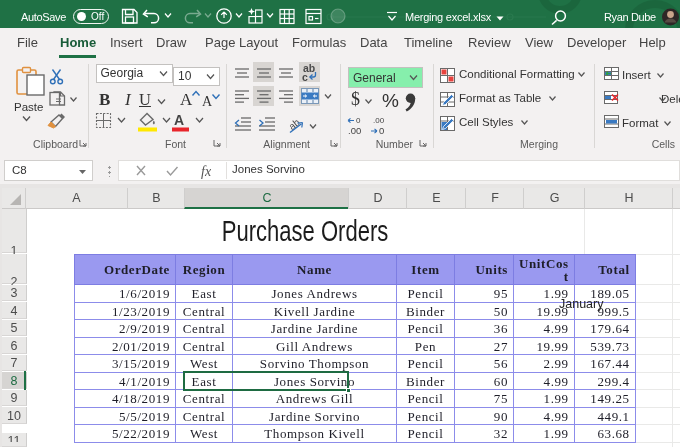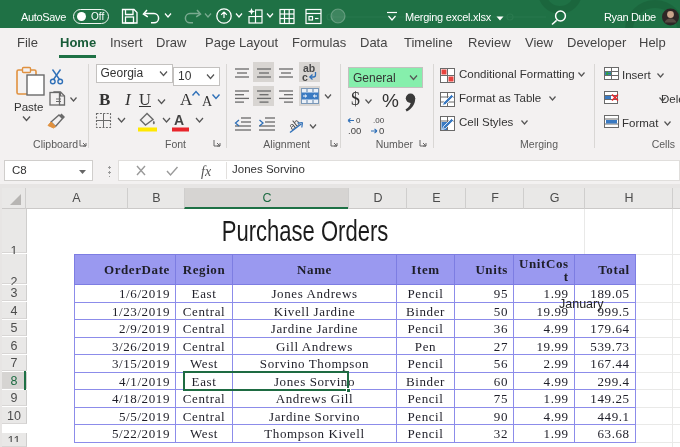--- a/index.html
+++ b/index.html
@@ -568,21 +568,21 @@
       <tr>
             <td class="r">2/9/2019</td>
             <td class="c">Central</td>
             <td class="c">Jardine Jardine</td>
             <td class="c">Pencil</td>
             <td class="r">36</td>
             <td class="r">4.99</td>
             <td class="r">179.64</td>
           </tr>
       <tr>
-            <td class="r">3/26/2019</td>
+            <td class="r">2/01/2019</td>
             <td class="c">Central</td>
             <td class="c">Gill Andrews</td>
             <td class="c">Pen</td>
             <td class="r">27</td>
             <td class="r">19.99</td>
             <td class="r">539.73</td>
           </tr>
       <tr>
             <td class="r">3/15/2019</td>
             <td class="c">West</td>

